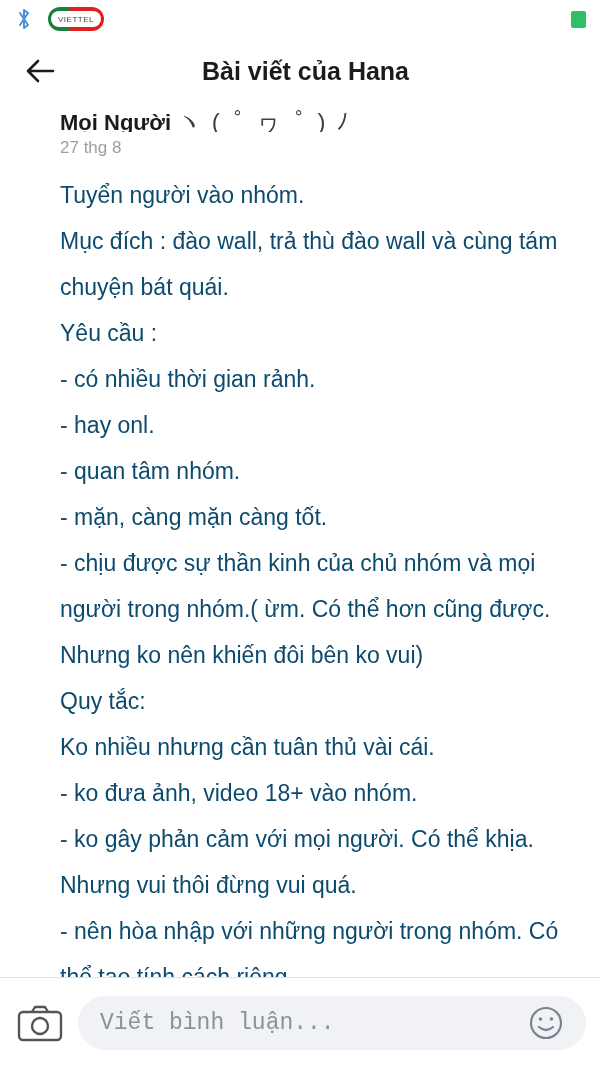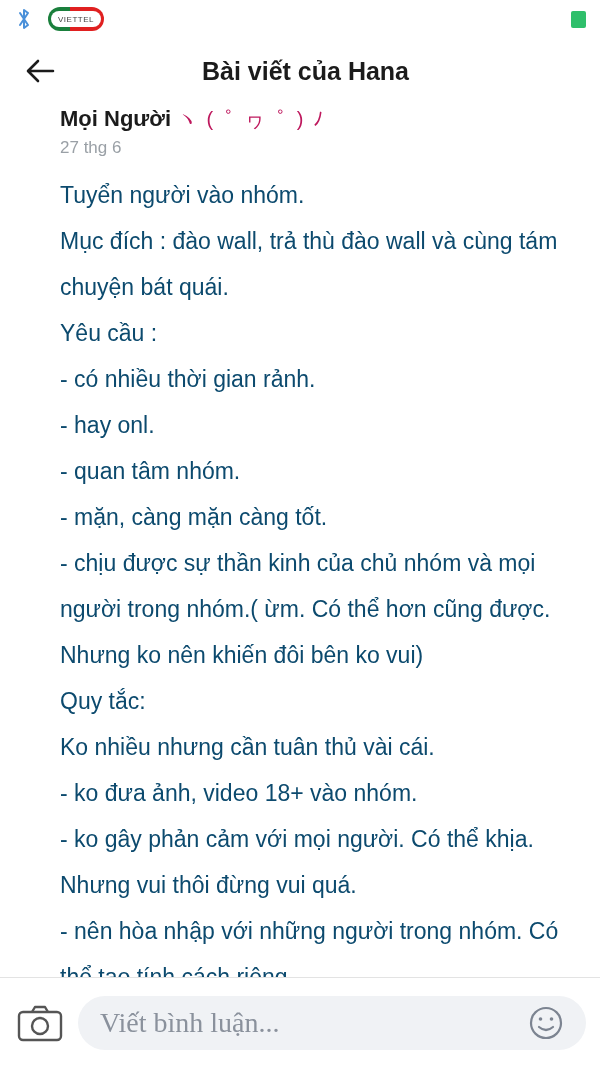--- a/index.html
+++ b/index.html
@@ -123,22 +123,22 @@
     height: 26px;
     overflow: hidden;
   }
   .author-name {
     font-size: 22px;
     font-weight: bold;
     color: #1b1b1b;
     white-space: nowrap;
   }
   .author-deco {
-    font-size: 20px;
-    color: #be185d;
+    font-size: 24px;
+    color: #404040;
     white-space: nowrap;
     letter-spacing: 2px;
   }
   .post-date {
     font-size: 17px;
     color: #9aa0a6;
     margin-top: 6px;
     margin-bottom: 14px;
   }
   .post-body {
@@ -176,22 +176,22 @@
     background: #f0f2f5;
     display: flex;
     align-items: center;
     padding: 0 20px 0 22px;
   }
   .comment-input {
     flex: 1 1 auto;
     border: none;
     outline: none;
     background: transparent;
-    font-family: Liberation Serif, serif;
-    font-size: 28px;
+    font-family: Liberation Mono, monospace;
+    font-size: 23px;
     color: #14532d;
   }
   .comment-input::placeholder { color: #8a919c; }
   .emoji-btn {
     width: 40px; height: 40px;
     flex: 0 0 auto;
     display: flex;
     align-items: center;
     justify-content: center;
     cursor: pointer;
@@ -227,21 +227,21 @@
     </div>
     <div class="app-title">Bài viết của Hana</div>
   </div>
 
   <div class="content">
     <div class="post-header">
       <div class="author-row">
         <span class="author-name">Mọi Người</span>
         <span class="author-deco">ヽ ( ﾟ ヮ ﾟ ) ﾉ</span>
       </div>
-      <div class="post-date">27 thg 6</div>
+      <div class="post-date">27 thg 8</div>
     </div>
     <div class="post-body">Tuyển người vào nhóm.
 Mục đích : đào wall, trả thù đào wall và cùng tám chuyện bát quái.
 Yêu cầu :
 - có nhiều thời gian rảnh.
 - hay onl.
 - quan tâm nhóm.
 - mặn, càng mặn càng tốt.
 - chịu được sự thần kinh của chủ nhóm và mọi người trong nhóm.( ừm. Có thể hơn cũng được. Nhưng ko nên khiến đôi bên ko vui)
 Quy tắc:

